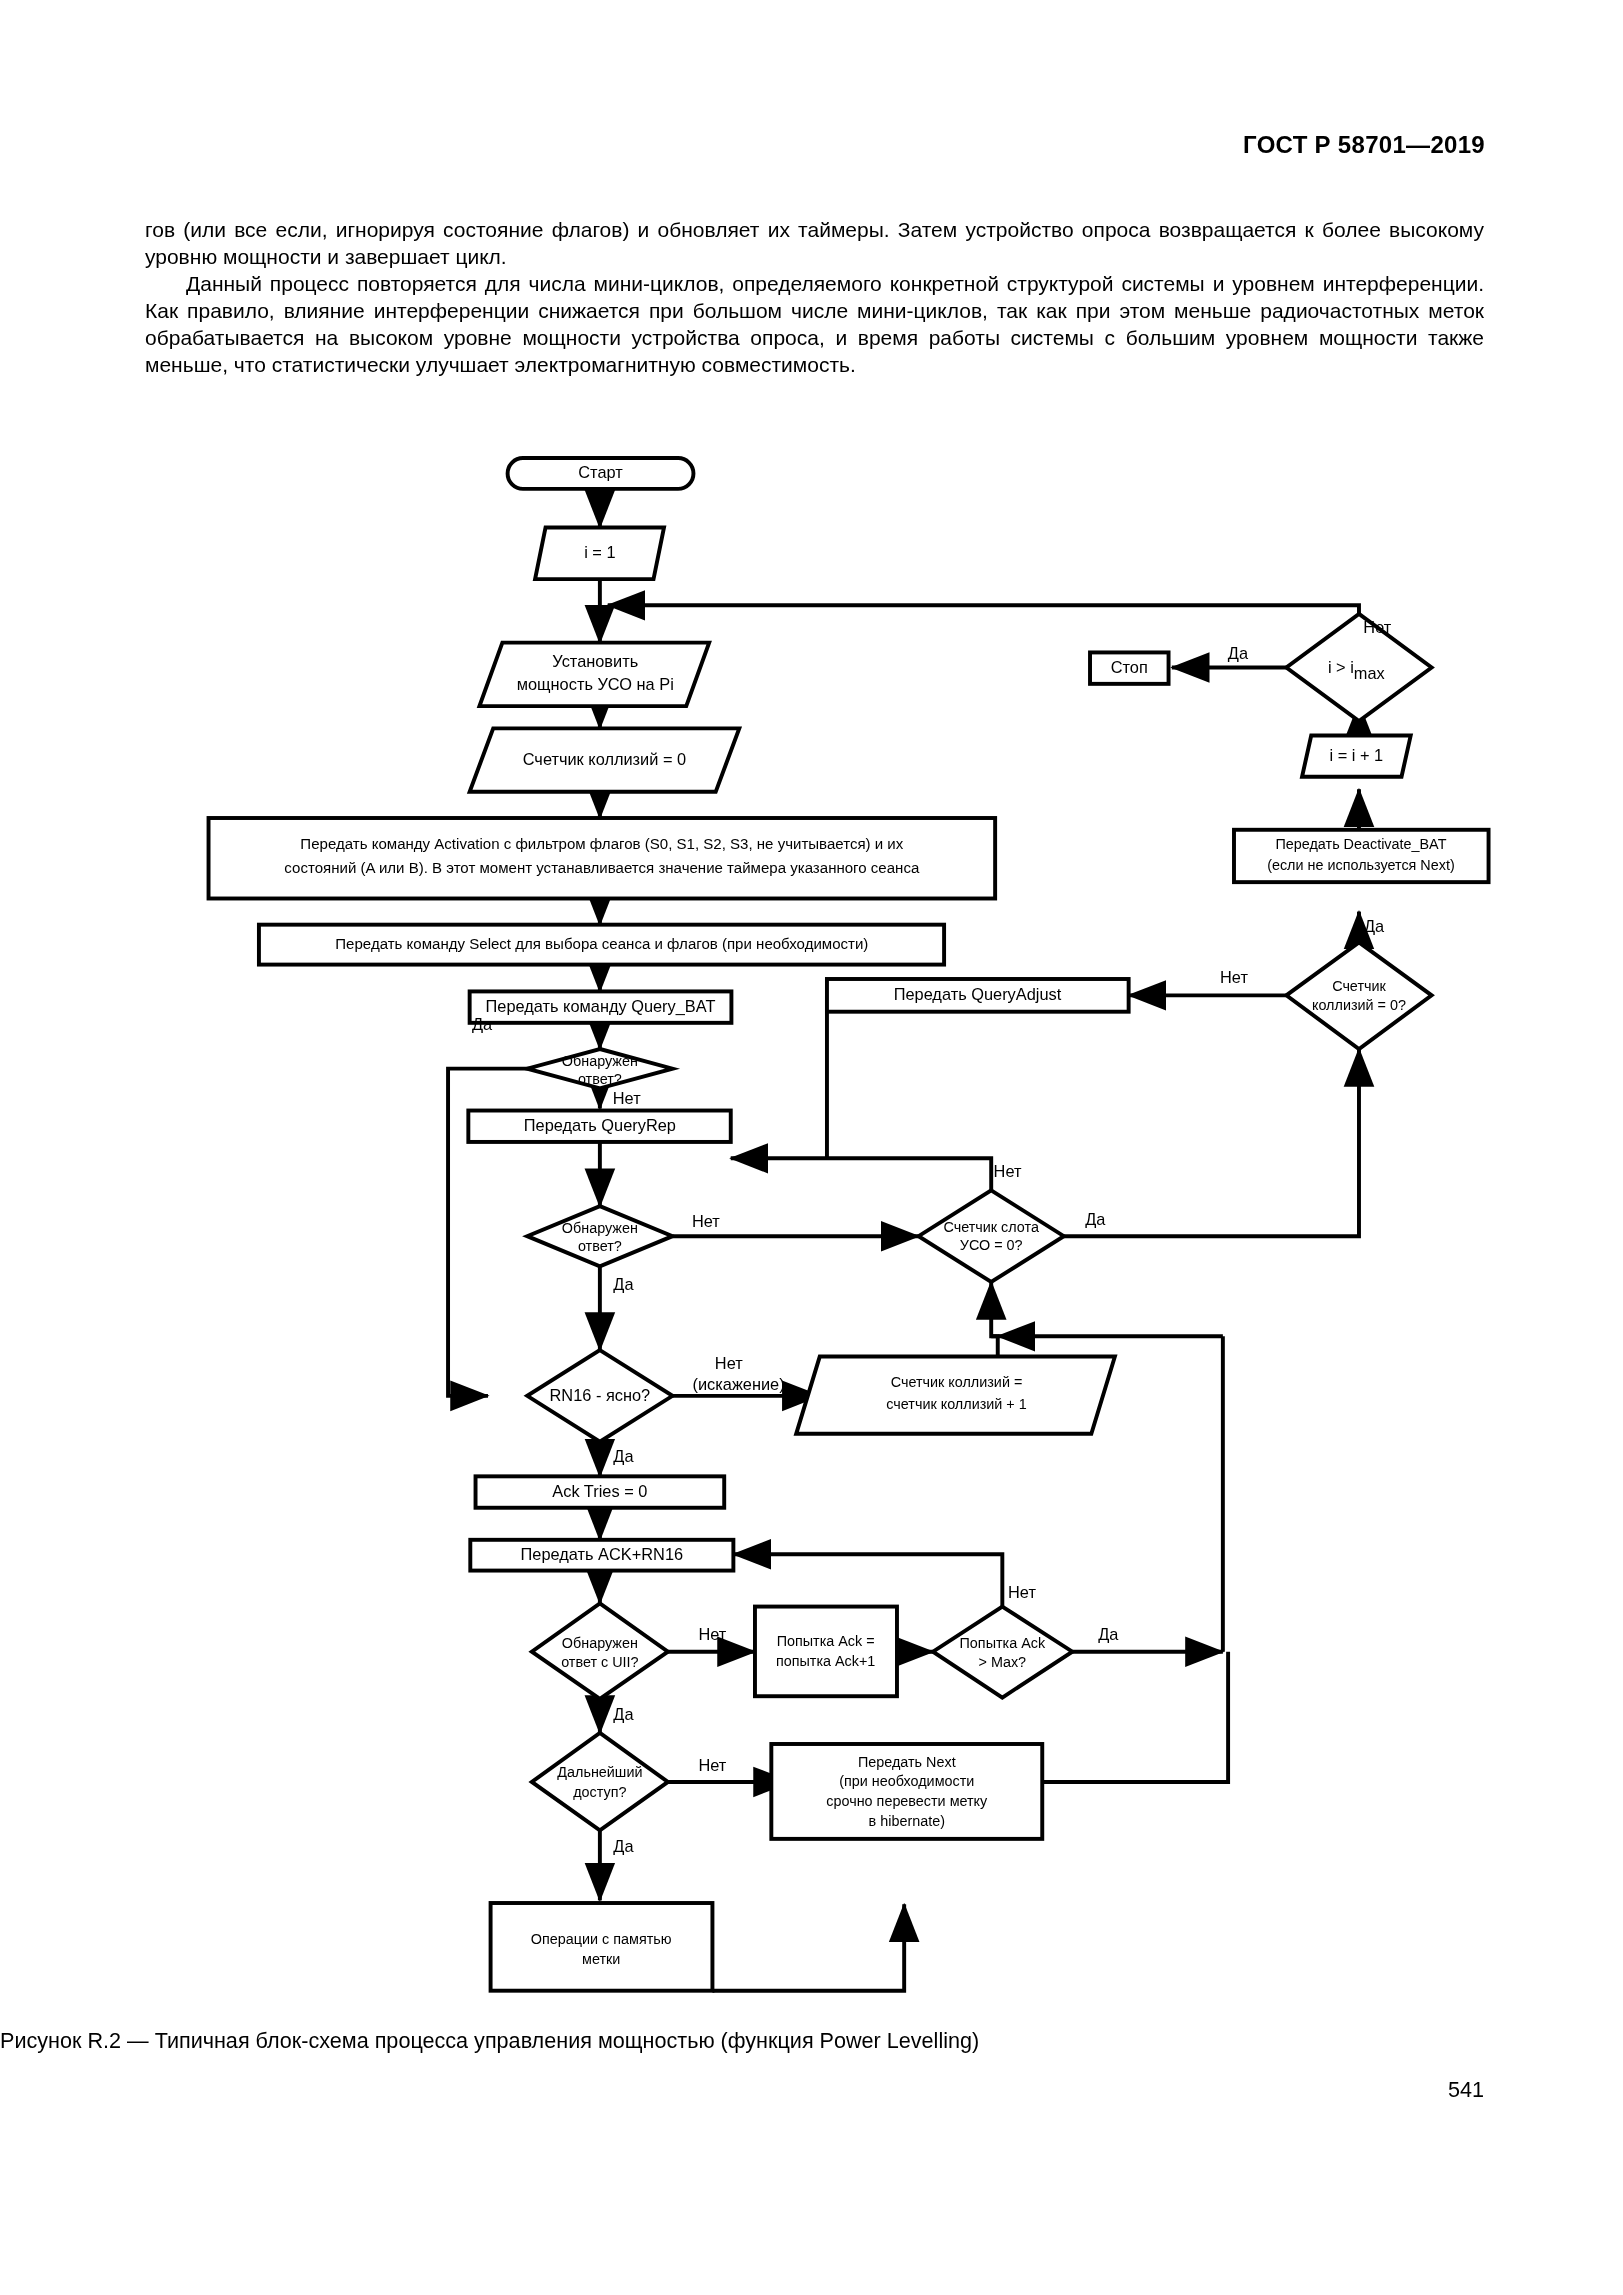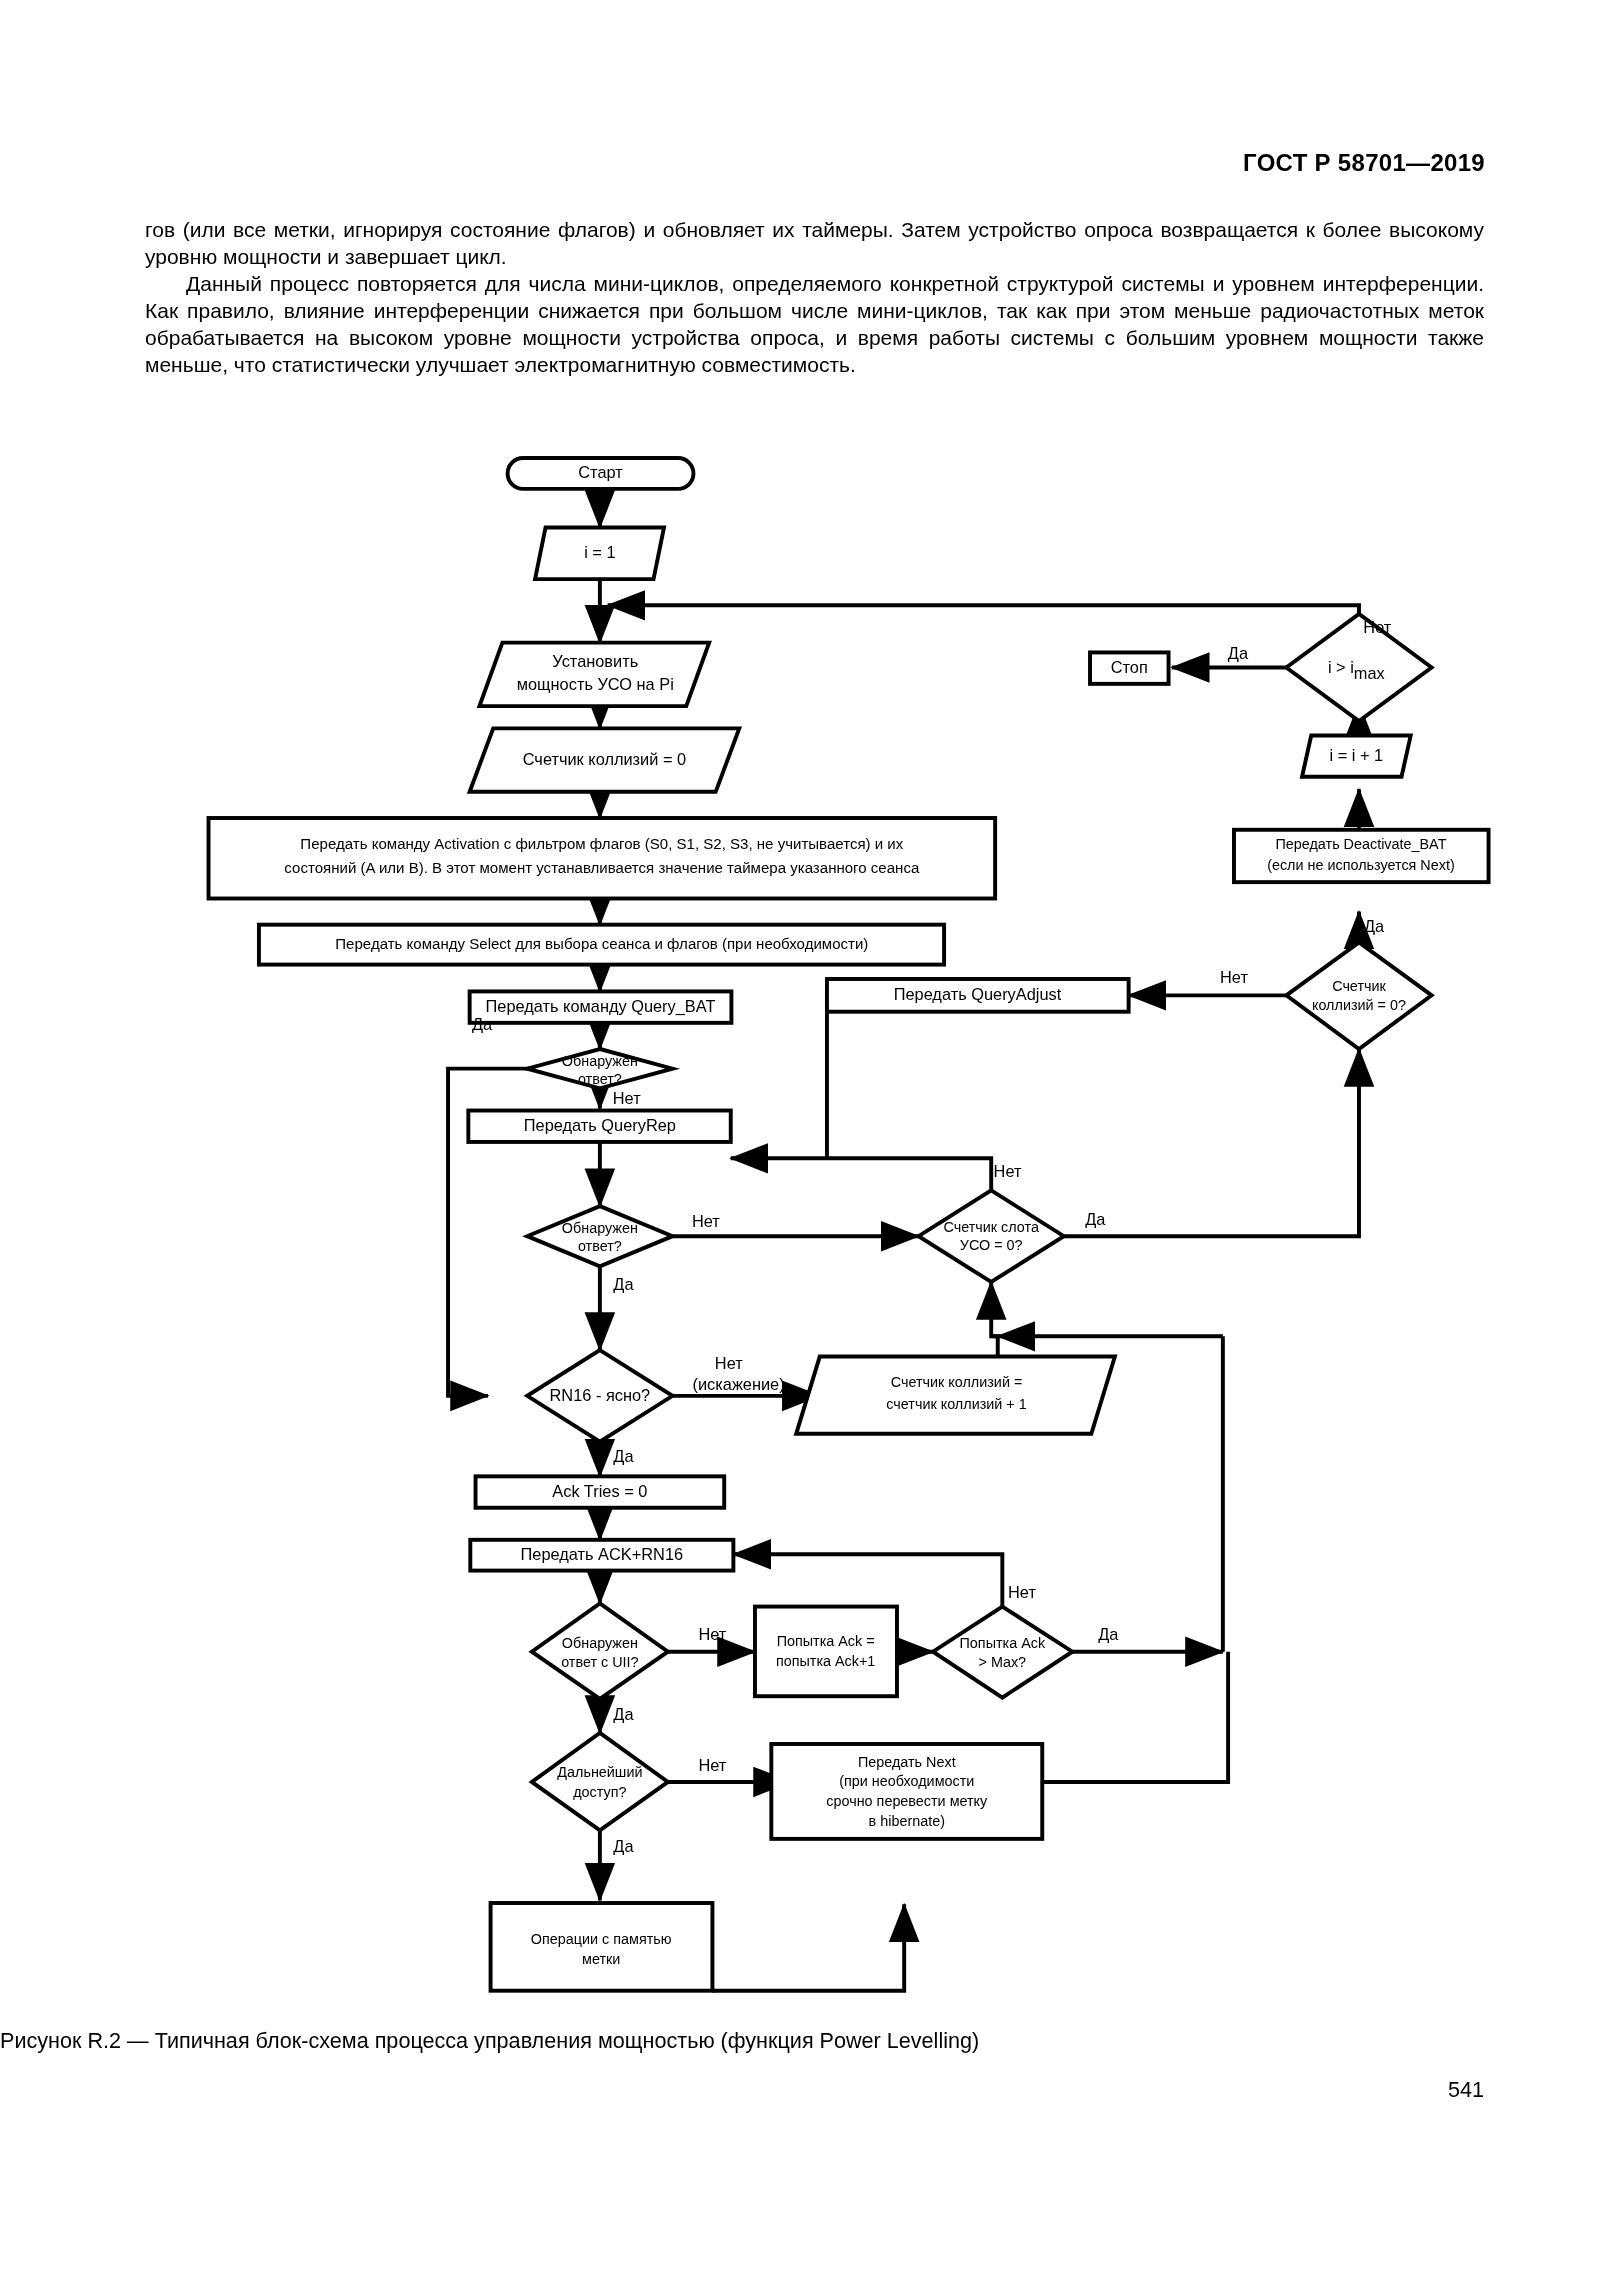--- a/index.html
+++ b/index.html
@@ -6,21 +6,21 @@
   body {
     width:1624px; height:2295px;
     font-family:"Liberation Sans", sans-serif;
     color:#000;
     position:relative;
     overflow:hidden;
   }
   .page { position:relative; width:1624px; height:2295px; }
 
   .hdr {
-    position:absolute; right:139px; top:149px;
+    position:absolute; right:139px; top:131px;
     font-size:24px; font-weight:bold; letter-spacing:0.3px;
     white-space:nowrap;
   }
 
   .body-text {
     position:absolute; left:145px; top:216px; width:1339px;
     font-size:21px; line-height:27px;
     text-align:justify; text-justify:inter-word;
   }
   .body-text p { margin:0; }
@@ -54,21 +54,21 @@
   }
 </style>
 </head>
 <body>
 
 <div class="page">
 
   <div class="hdr">ГОСТ Р 58701—2019</div>
 
   <div class="body-text">
-    <p>гов (или все метки, игнорируя состояние флагов) и обновляет их таймеры. Затем устройство опроса возвращается к более высокому уровню мощности и завершает цикл.</p>
+    <p>гов (или все если, игнорируя состояние флагов) и обновляет их таймеры. Затем устройство опроса возвращается к более высокому уровню мощности и завершает цикл.</p>
     <p class="indent">Данный процесс повторяется для числа мини-циклов, определяемого конкретной структурой системы и уровнем интерференции. Как правило, влияние интерференции снижается при большом числе мини-циклов, так как при этом меньше радиочастотных меток обрабатывается на высоком уровне мощности устройства опроса, и время работы системы с большим уровнем мощности также меньше, что статистически улучшает электромагнитную совместимость.</p>
   </div>
 
   <div class="chart">
   <svg width="1624" height="2295" viewBox="0 0 2481 3507" xmlns="http://www.w3.org/2000/svg">
     <defs>
       <marker id="ar" markerWidth="11" markerHeight="11" refX="9.6" refY="4.2" orient="auto" markerUnits="strokeWidth">
         <path d="M0,0.3 L10,4.2 L0,8.1 z" fill="#000"></path>
       </marker>
     </defs>

